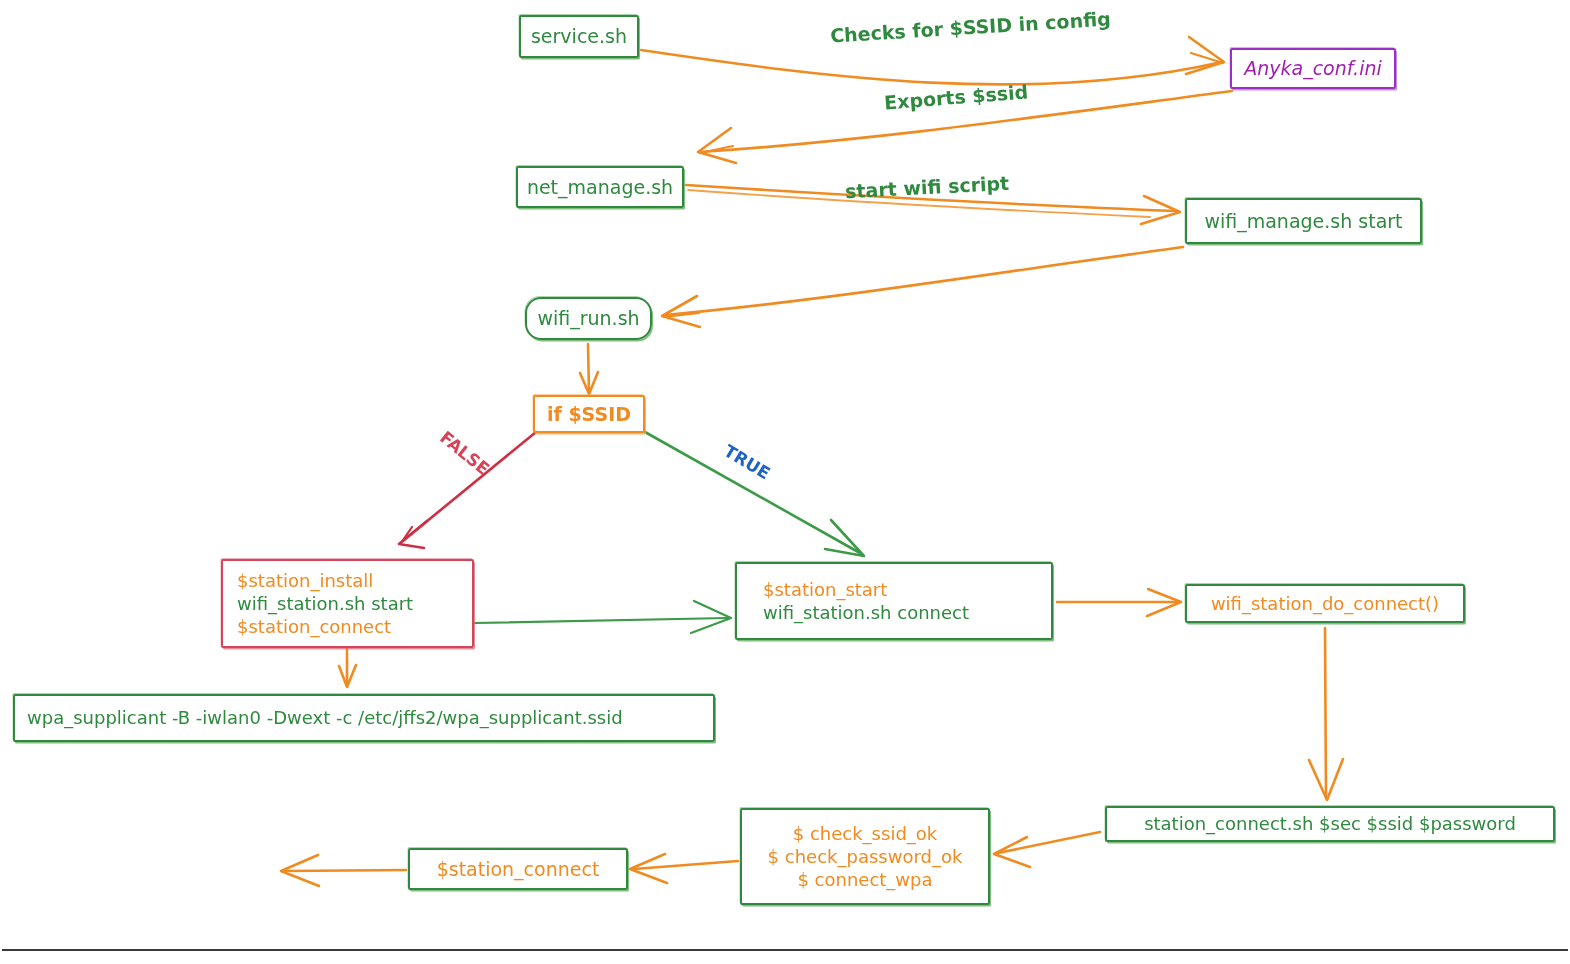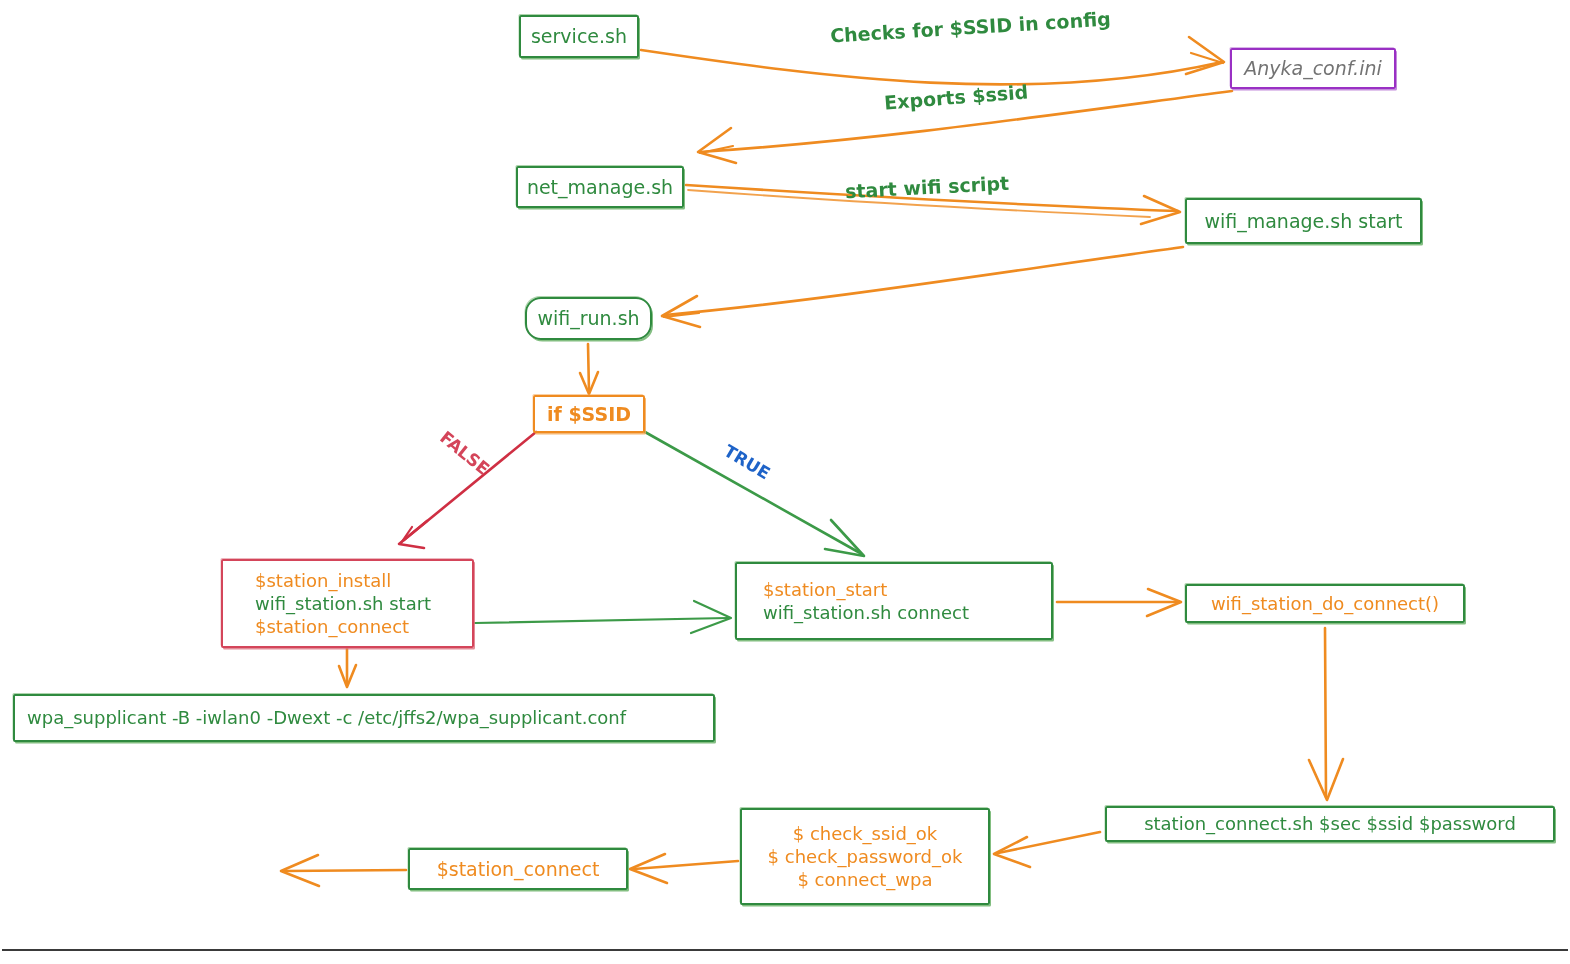--- a/index.html
+++ b/index.html
@@ -61,21 +61,21 @@
                 -1px -1.5px 0 -0.5px rgba(245,170,90,0.55);
   }
   .hand-purple {
     border: 2px solid #9a30c4;
     box-shadow: 1.5px 2px 0 -0.5px rgba(184,120,214,0.85),
                 -1px -1.5px 0 -0.5px rgba(184,120,214,0.55);
   }
 
   .t-green  { color: #2f8a3f; }
   .t-orange { color: #ef8b20; align-items: center; }
-  .t-purple { color: #737373; }
+  .t-purple { color: #a21caf; }
   .t-red    { color: #d4455a; }
   .t-blue   { color: #1e63c8; }
 
   .edge-label {
     position: absolute;
     white-space: nowrap;
     font-family: "DejaVu Sans", sans-serif;
     font-weight: 600;
   }
 </style>
@@ -196,33 +196,33 @@
   </div>
 
   <div class="node center hand-green t-green" style="left:525px; top:297px; width:127px; height:43px; font-size:19px;border-radius:16px;">
     <span class="line">wifi_run.sh</span>
   </div>
 
   <div class="node center hand-orange t-orange" style="left:533px; top:395px; width:112px; height:38px; font-size:19px; font-weight:600;">
     <span class="line">if $SSID</span>
   </div>
 
-  <div class="node left hand-red" style="left:221px; top:559px; width:253px; height:89px; font-size:18px; padding:6px 32px;">
+  <div class="node left hand-red" style="left:221px; top:559px; width:253px; height:89px; font-size:18px; padding:6px 14px;">
     <span class="line t-orange">$station_install</span>
     <span class="line t-green">wifi_station.sh start</span>
     <span class="line t-orange">$station_connect</span>
   </div>
 
   <div class="node left hand-green" style="left:735px; top:562px; width:318px; height:78px; font-size:18px; padding:4px 26px;">
     <span class="line t-orange">$station_start</span>
     <span class="line t-green">wifi_station.sh connect</span>
   </div>
 
   <div class="node left hand-green t-green" style="left:13px; top:694px; width:702px; height:48px; font-size:18px; padding:0 12px;">
-    <span class="line">wpa_supplicant -B -iwlan0 -Dwext -c /etc/jffs2/wpa_supplicant.conf</span>
+    <span class="line">wpa_supplicant -B -iwlan0 -Dwext -c /etc/jffs2/wpa_supplicant.ssid</span>
   </div>
 
   <div class="node center hand-green t-green" style="left:1105px; top:806px; width:450px; height:36px; font-size:18px;">
     <span class="line">station_connect.sh $sec $ssid $password</span>
   </div>
 
   <div class="node center hand-green t-orange" style="left:1185px; top:584px; width:280px; height:39px; font-size:18px;">
     <span class="line">wifi_station_do_connect()</span>
   </div>
 

